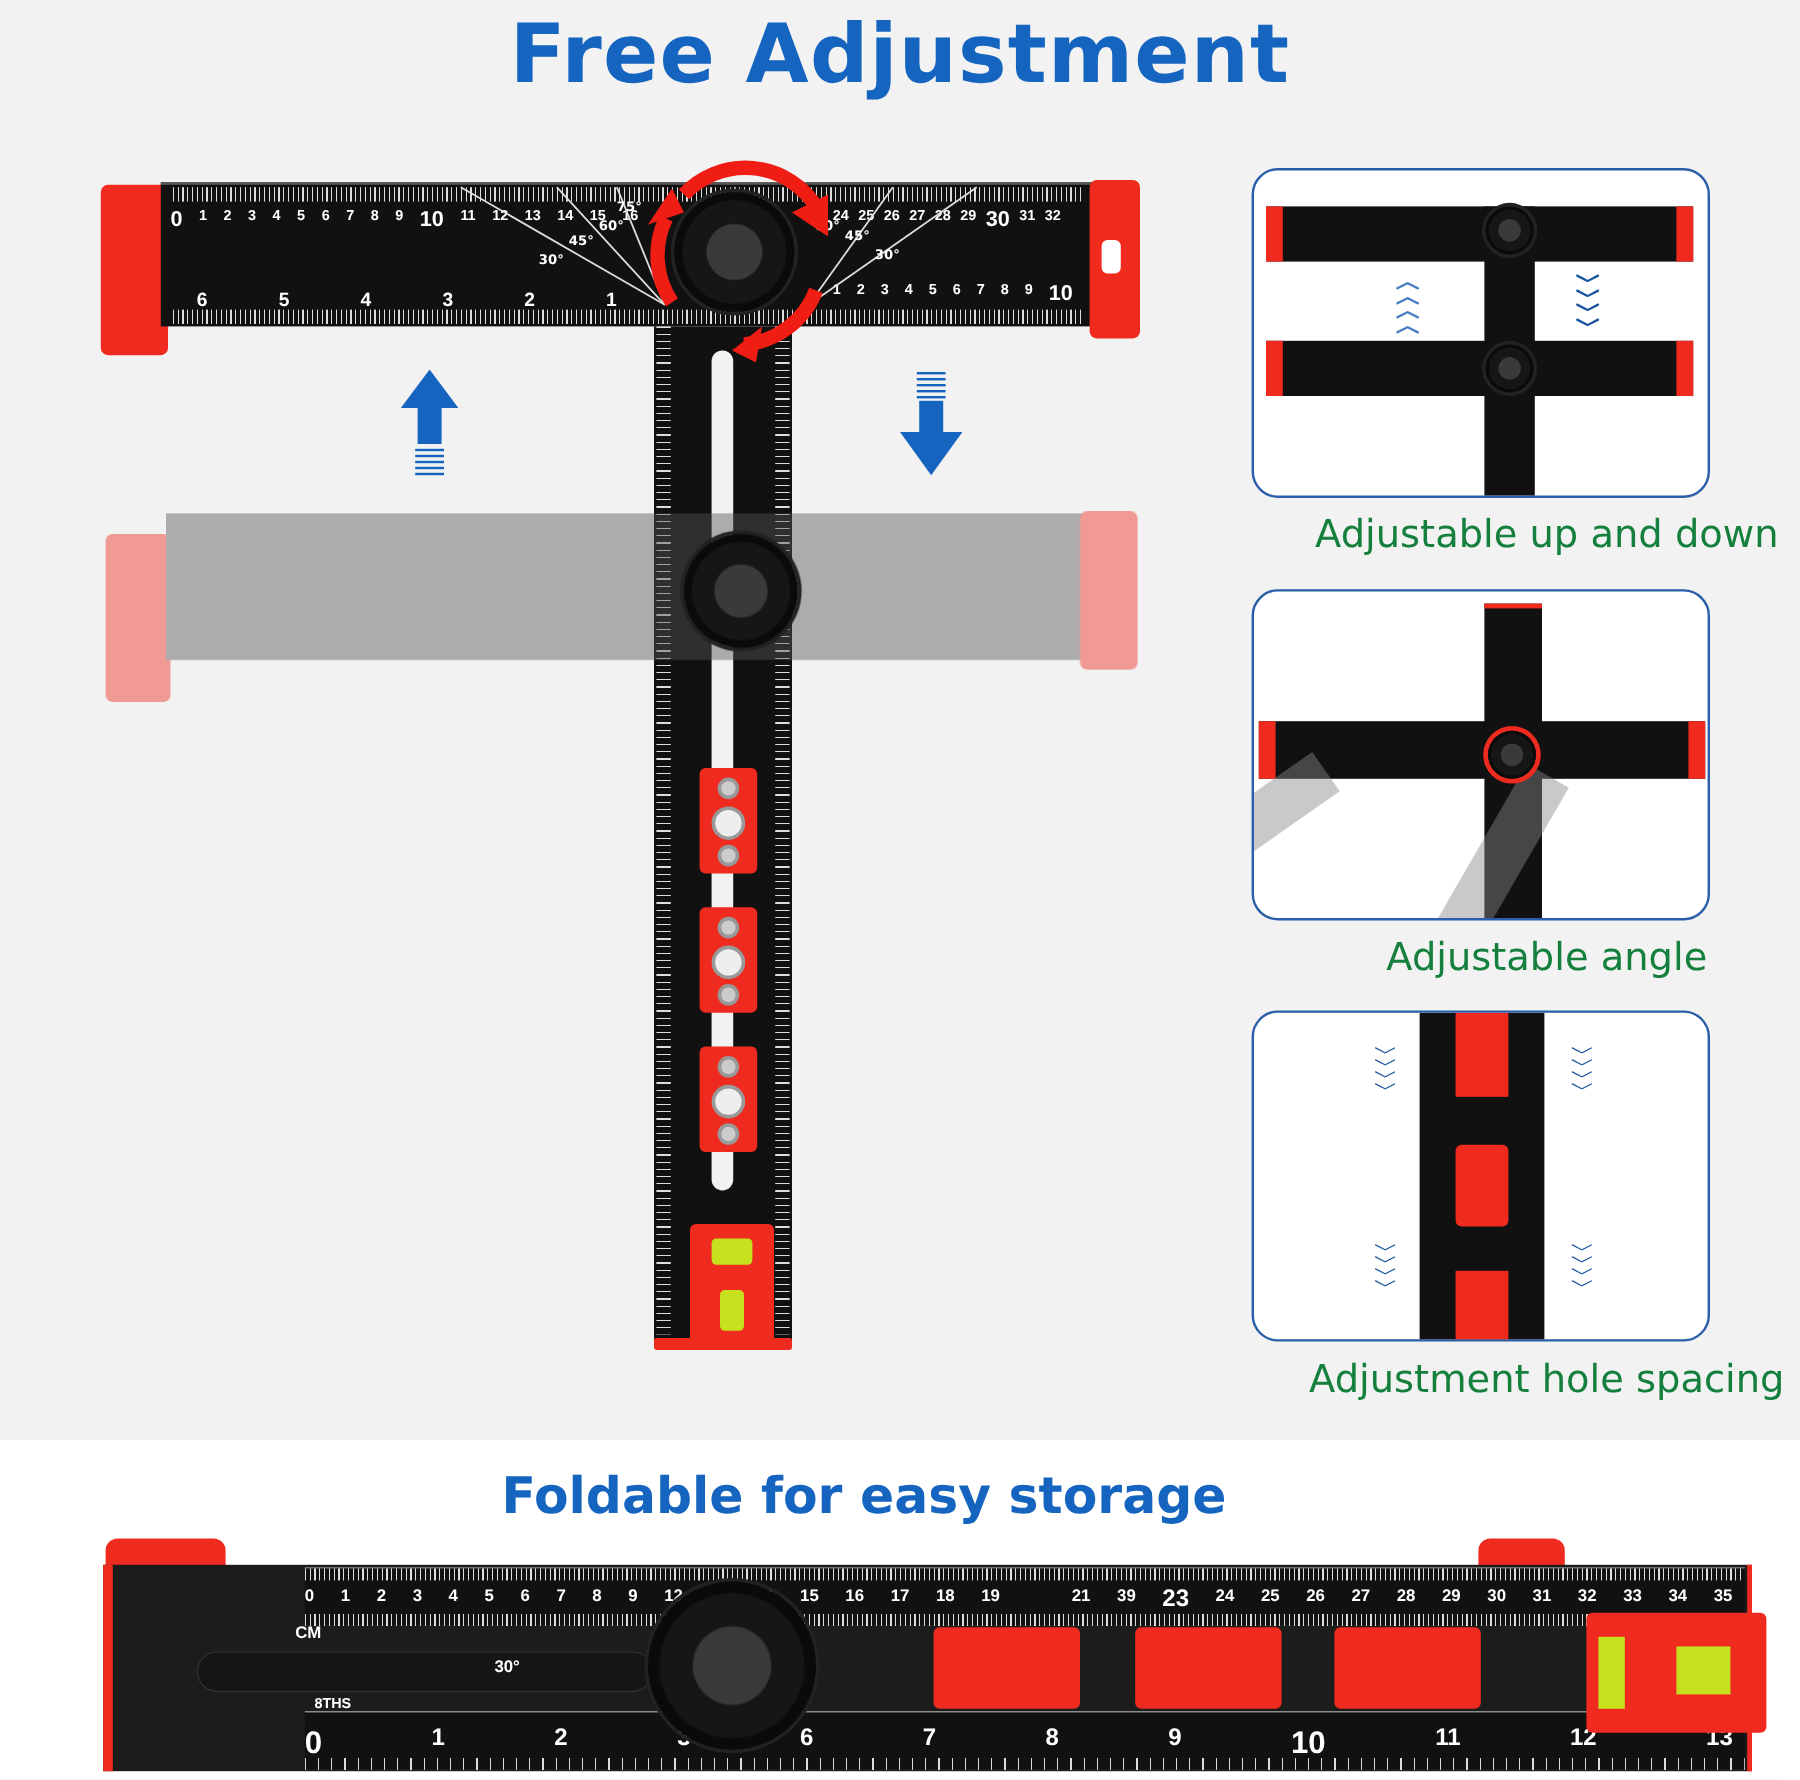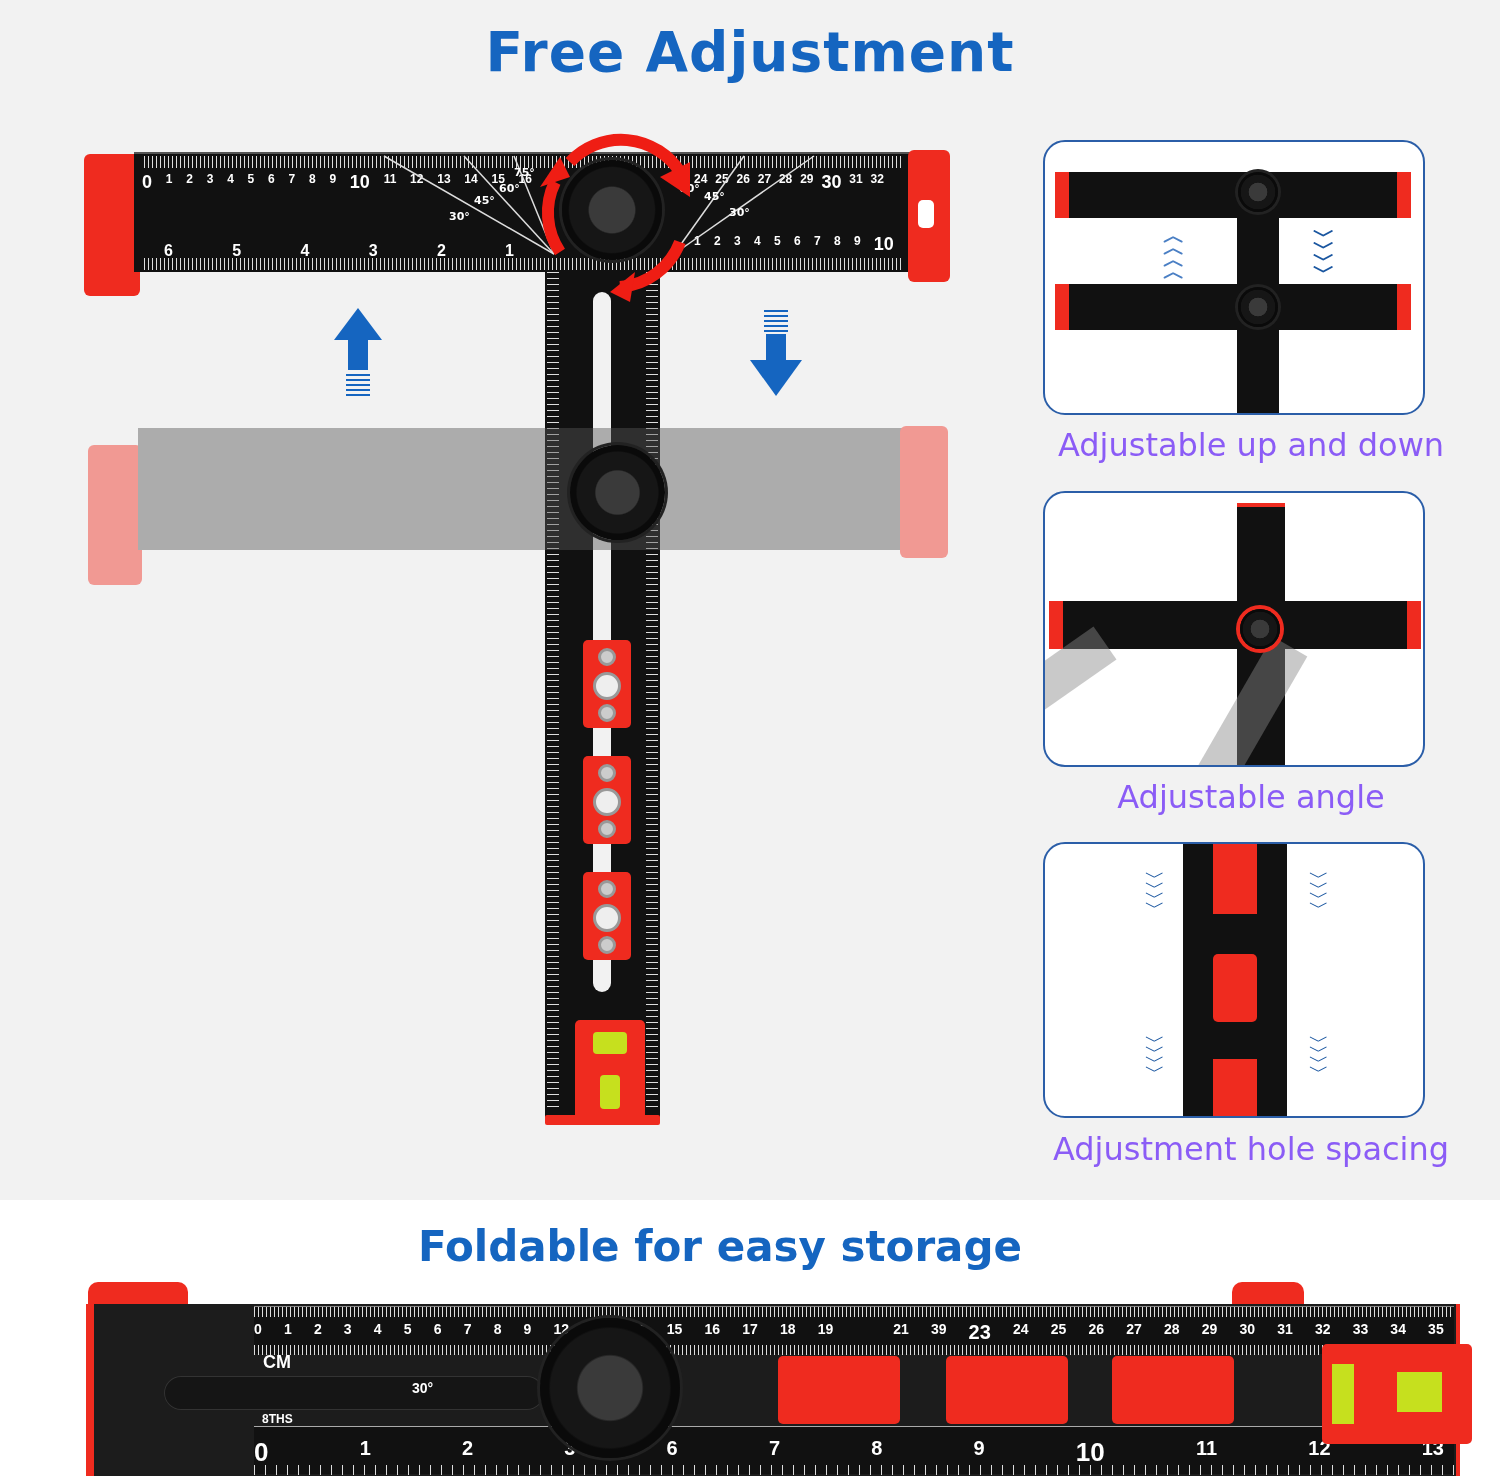--- a/index.html
+++ b/index.html
@@ -1,29 +1,29 @@
 <!DOCTYPE html>
 <html><head>
 <meta charset="utf-8">
 <style>
   *{box-sizing:border-box;margin:0;padding:0}
   body{width:1500px;height:1483px;background:#f2f2f2;font-family:"DejaVu Sans","Liberation Sans",sans-serif;position:relative;overflow:hidden}
   .top{position:absolute;left:0;top:0;width:1500px;height:1200px;background:#f2f2f2}
   .bottom{position:absolute;left:0;top:1200px;width:1500px;height:283px;background:#ffffff}
   .h1{position:absolute;left:0;width:1500px;text-align:center;color:#1565c0;font-weight:bold}
-  .title-main{top:20px;font-size:55px;letter-spacing:1px}
+  .title-main{top:6px;font-size:68px;letter-spacing:1px}
   .title-fold{top:1222px;font-size:42px;left:-30px}
   .ruler{position:absolute;background:#111;border-top:2px solid #555}
   .cap{position:absolute;background:#ef2b1f;border-radius:6px}
   .lbl{position:absolute;color:#fff;font-weight:bold;font-family:"Liberation Sans",sans-serif}
   .ticks{position:absolute;height:12px;background:repeating-linear-gradient(90deg,#ddd 0 1px,transparent 1px 4px)}
   .vticks{position:absolute;width:12px;background:repeating-linear-gradient(180deg,#ddd 0 1px,transparent 1px 6px)}
   .knob{position:absolute;border-radius:50%;background:radial-gradient(circle at 50% 50%,#3a3a3a 0 32%,#161616 34% 60%,#0a0a0a 62%);box-shadow:0 0 0 3px #222}
   .card{position:absolute;left:1043px;width:382px;background:#fff;border:2px solid #2b5ea8;border-radius:22px;overflow:hidden}
-  .cap-text{position:absolute;left:1046px;width:410px;text-align:center;color:#8b5cf6;font-size:32px}
+  .cap-text{position:absolute;left:1084px;width:410px;text-align:center;color:#15803d;font-size:32px}
   .slider{position:absolute;background:#ef2b1f;border-radius:5px}
   .hole{position:absolute;border-radius:50%;background:#ccc;border:3px solid #999}
   .ghost{opacity:.45}
   .arrow{position:absolute}
 </style>
 </head>
 <body>
 
 <div class="top"></div>
 <div class="bottom"></div>
@@ -241,21 +241,21 @@
           <span class="lbl" style="position: static; font-size: 14px;">28</span>
           <span class="lbl" style="position: static; font-size: 14px;">29</span>
           <span class="lbl" style="position: static; font-size: 14px;">30</span>
           <span class="lbl" style="position: static; font-size: 14px;">31</span>
           <span class="lbl" style="position: static; font-size: 14px;">32</span>
           <span class="lbl" style="position: static; font-size: 14px;">33</span>
           <span class="lbl" style="position: static; font-size: 14px;">34</span>
           <span class="lbl" style="position: static; font-size: 14px;">35</span>
         </div>
     </div>
-    <div class="lbl" style="left:169px;top:48px;font-size:18px">CM</div>
+    <div class="lbl" style="left:152px;top:48px;font-size:14px">CM</div>
     <div style="position:absolute;left:70px;top:72px;width:380px;height:34px;border-radius:17px;background:#151515;box-shadow:inset 0 0 0 1px #333"></div>
     <div class="lbl" style="left:318px;top:76px;font-size:14px">30°</div>
     <div class="lbl" style="left:168px;top:108px;font-size:12px">8THS</div>
     <div style="position:absolute;left:160px;top:122px;width:1200px;height:48px;background:#111;border-top:1px solid #aaa">
       <div class="ticks" style="left:0;top:38px;width:1200px;height:10px;background:repeating-linear-gradient(90deg,#ddd 0 1px,transparent 1px 11px)"></div>
       <div id="foldIn" style="position:absolute;left:0;top:10px;width:1190px;display:flex;justify-content:space-between">
           <span class="lbl" style="position: static; font-size: 26px;">0</span>
           <span class="lbl" style="position: static; font-size: 20px;">1</span>
           <span class="lbl" style="position: static; font-size: 20px;">2</span>
           <span class="lbl" style="position: static; font-size: 20px;">3</span>

